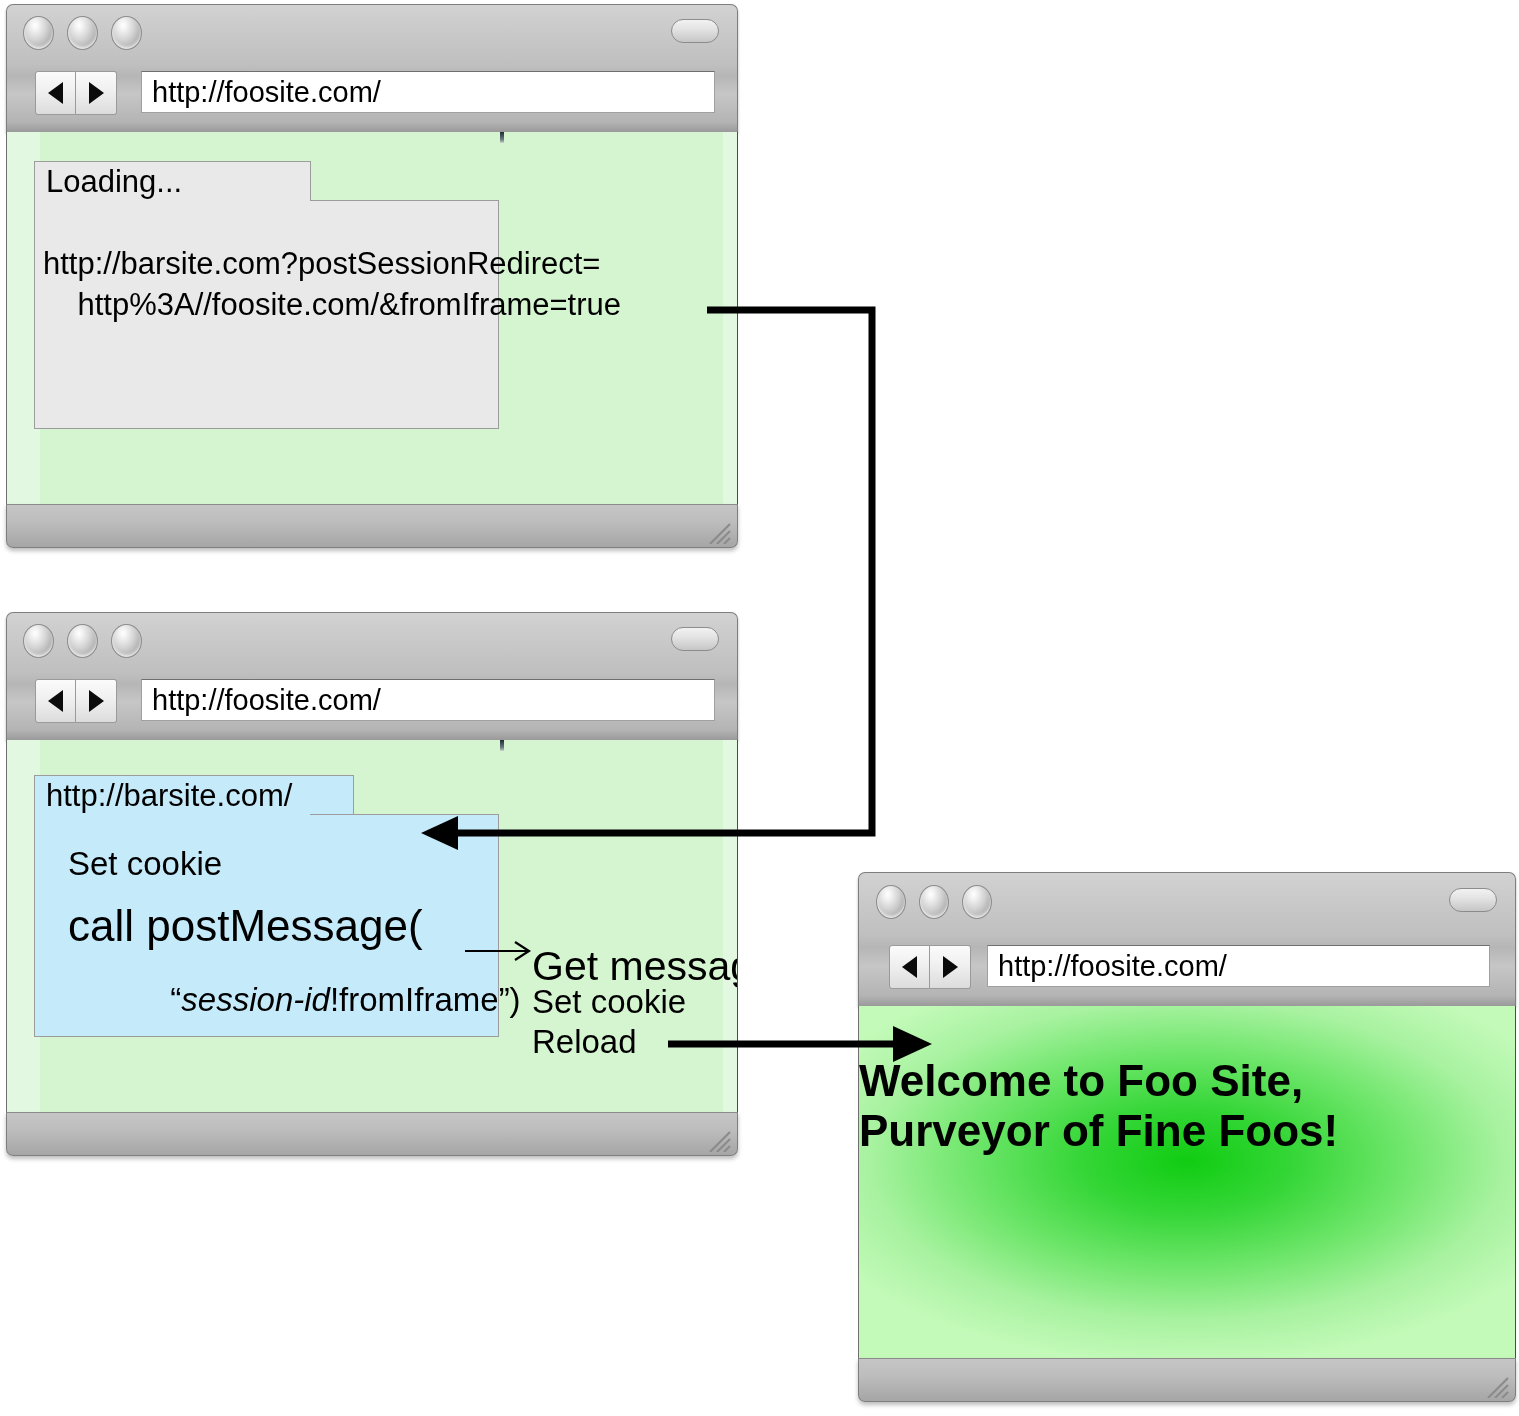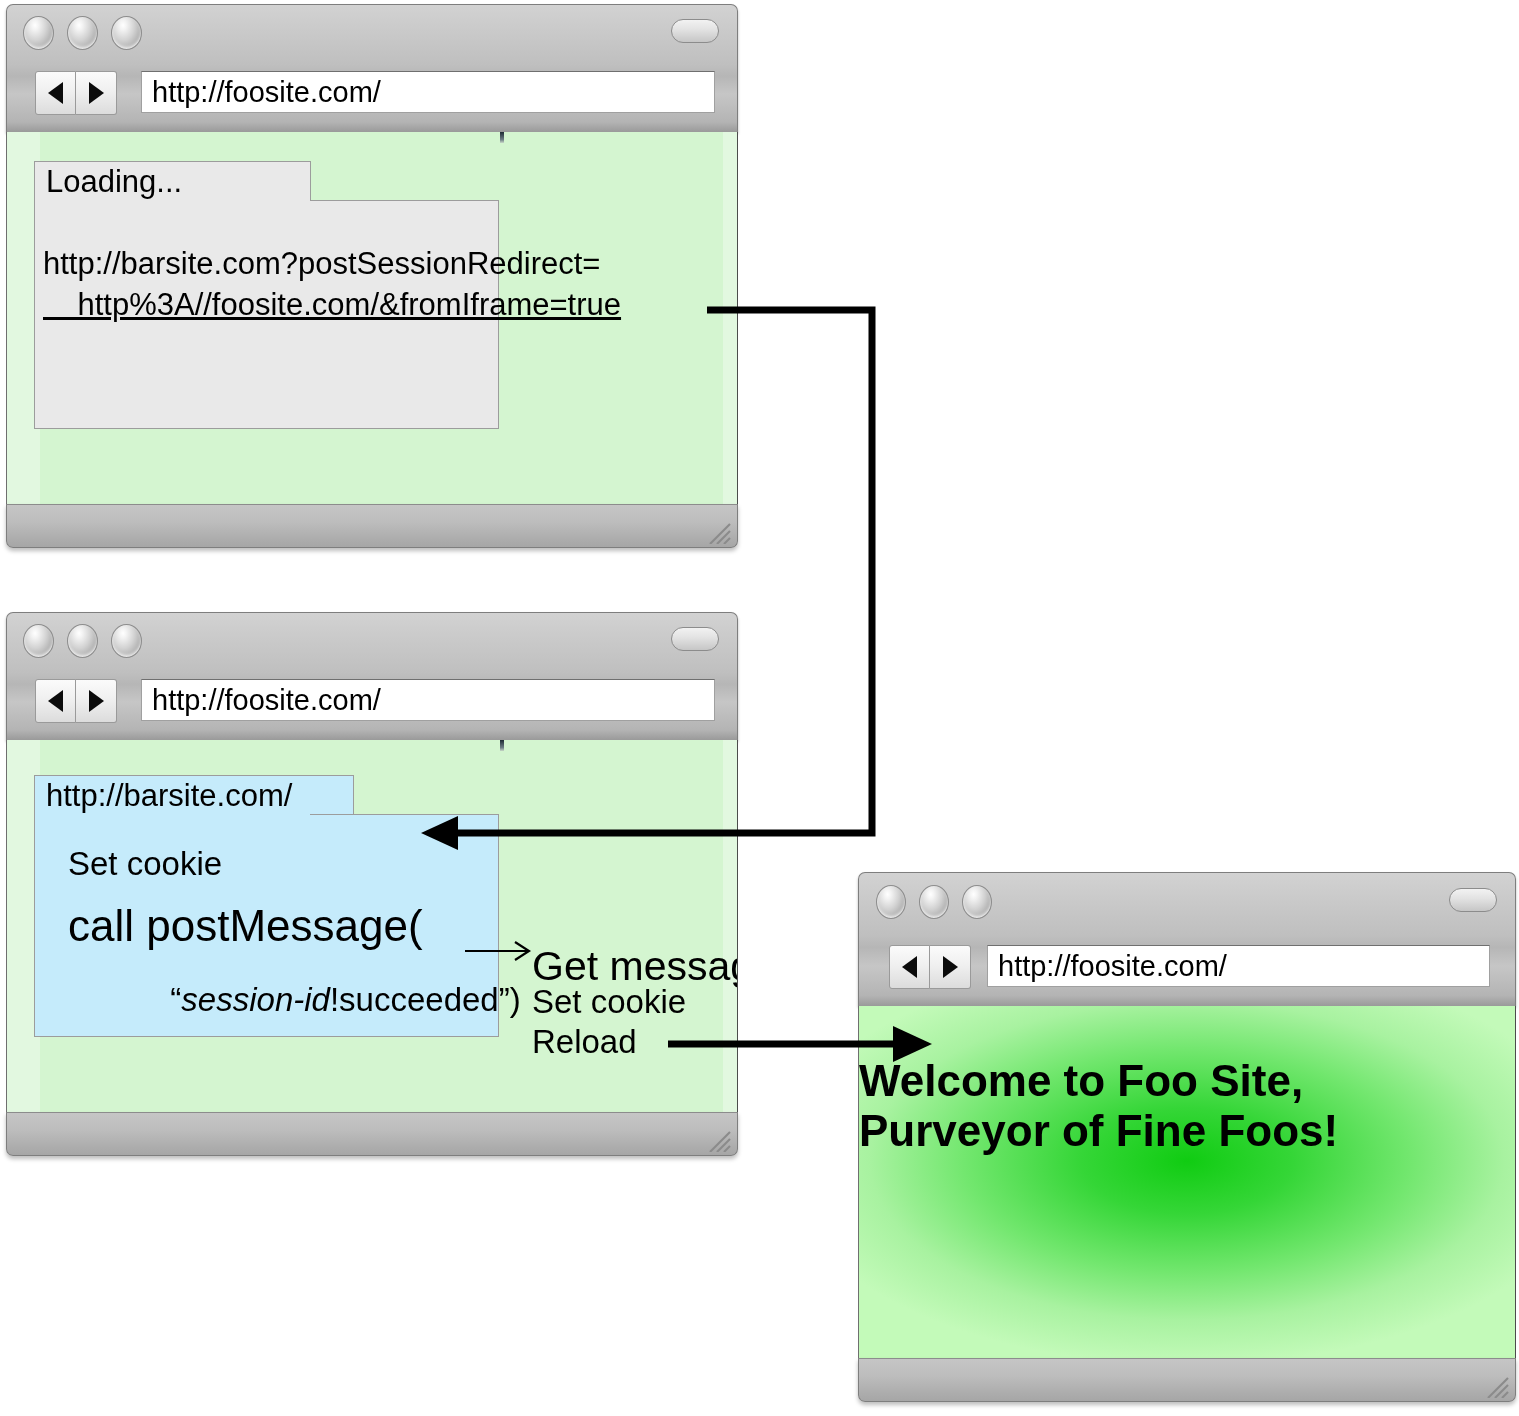--- a/index.html
+++ b/index.html
@@ -213,21 +213,21 @@
       <div class="rgutter"></div>
       <div class="tickmark" style="left:493px; top:0;"></div>
 
       <div class="tabbox-tab loading-grey" style="left:27px; top:29px; width:277px; height:40px; padding-left:11px;">
         <span style="font-size:31px; line-height:1;">Loading...</span>
       </div>
       <div class="tabbox-body loading-grey" style="left:27px; top:68px; width:465px; height:229px;"></div>
       <div class="tabbox-tab loading-grey" style="left:28px; top:67px; width:275px; height:4px; border:none;"></div>
 
       <div class="tabbox-text" style="left:36px; top:114px; font-size:31px;">http://barsite.com?postSessionRedirect=</div>
-      <div class="tabbox-text" style="left:36px; top:155px; font-size:31px;text-decoration:underline;">    http%3A//foosite.com/&amp;fromIframe=true</div>
+      <div class="tabbox-text" style="left:36px; top:155px; font-size:31px;">    http%3A//foosite.com/&amp;fromIframe=true</div>
     </div>
   </div>
 
   <div class="win-chrome-bottom" style="left:0; top:500px; width:732px; height:44px;">
     <svg class="grip" viewBox="0 0 26 24">
       <g stroke="#8b8b8b" stroke-width="2.1" fill="none">
         <line x1="24" y1="4" x2="4" y2="24"></line>
         <line x1="24" y1="11" x2="11" y2="24"></line>
         <line x1="24" y1="18" x2="18" y2="24"></line>
       </g>
@@ -269,21 +269,21 @@
         <span style="font-size:31px; line-height:1;">http://barsite.com/</span>
       </div>
       <div class="tabbox-body bar-blue" style="left:27px; top:74px; width:465px; height:223px;"></div>
       <div class="tabbox-tab bar-blue" style="left:28px; top:73px; width:275px; height:4px; border:none;"></div>
 
       <div class="tabbox-text" style="left:61px; top:105px; font-size:33px;">Set cookie</div>
 
       <div class="tabbox-text" style="left:61px; top:161px; font-size:44px;">call postMessage(</div>
 
       <div class="tabbox-text" style="left:90px; top:203px; font-size:33px;">
-        <span>“</span><span style="font-style:italic;">session-id</span><span>!succeeded”)</span>
+        <span>“</span><span style="font-style:italic;">session-id</span><span>!fromIframe”)</span>
       </div>
 
       <div class="plain-text" style="left:525px; top:203px; font-size:41px;">Get message</div>
       <div class="plain-text" style="left:525px; top:243px; font-size:33px;">Set cookie</div>
       <div class="plain-text" style="left:525px; top:283px; font-size:33px;">Reload</div>
 
       <svg style="position:absolute; left:458px; top:196px; width:70px; height:30px;" viewBox="0 0 70 30">
         <line x1="0" y1="15" x2="62" y2="15" stroke="#000" stroke-width="2.2"></line>
         <polyline points="50,6 64,15 50,24" fill="none" stroke="#000" stroke-width="2.2"></polyline>
       </svg>

